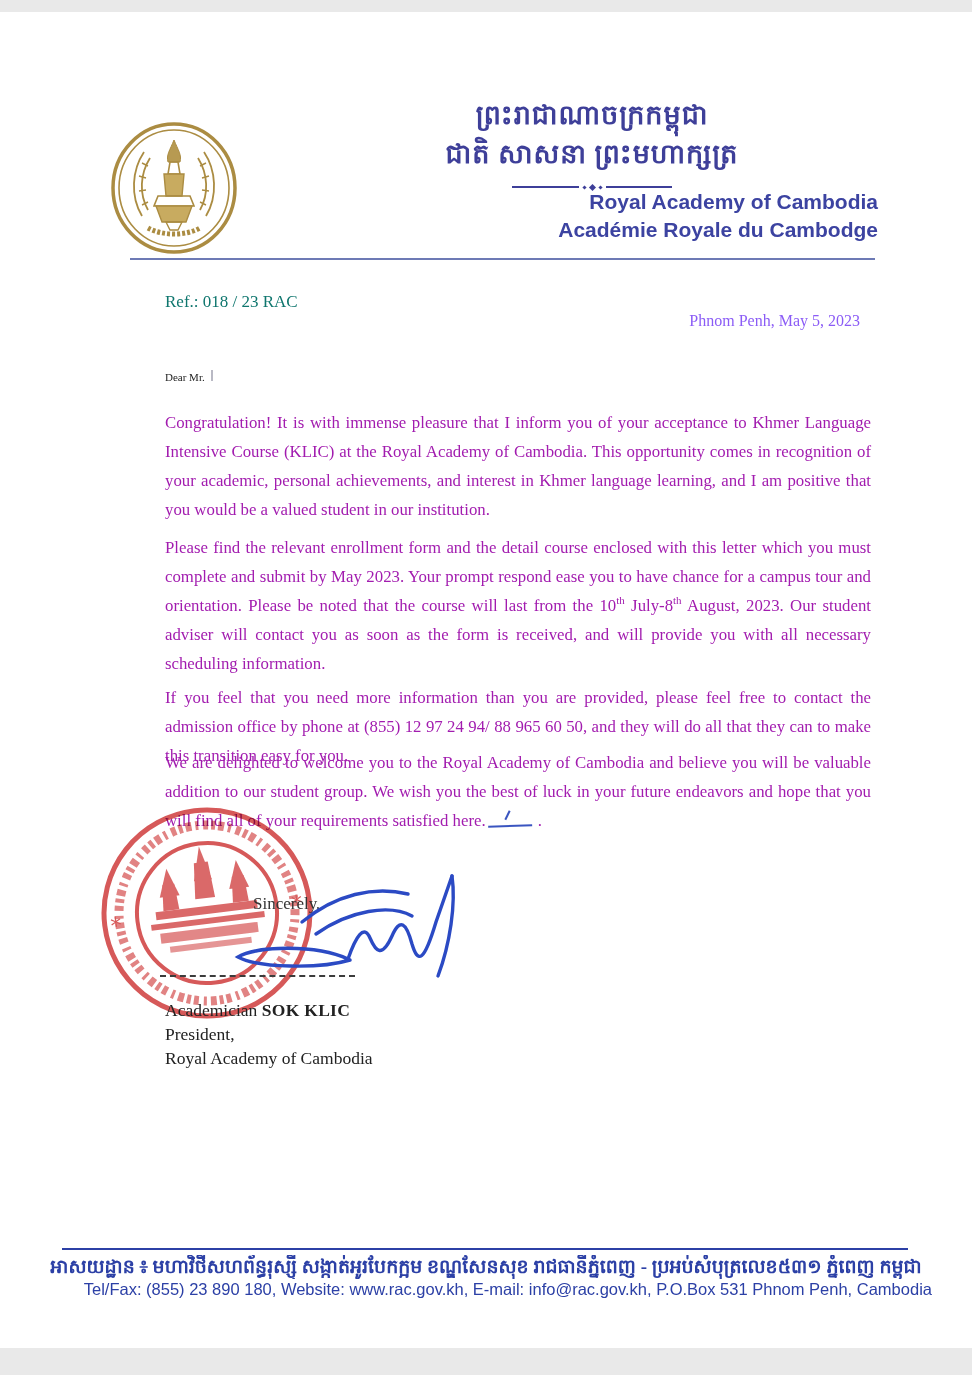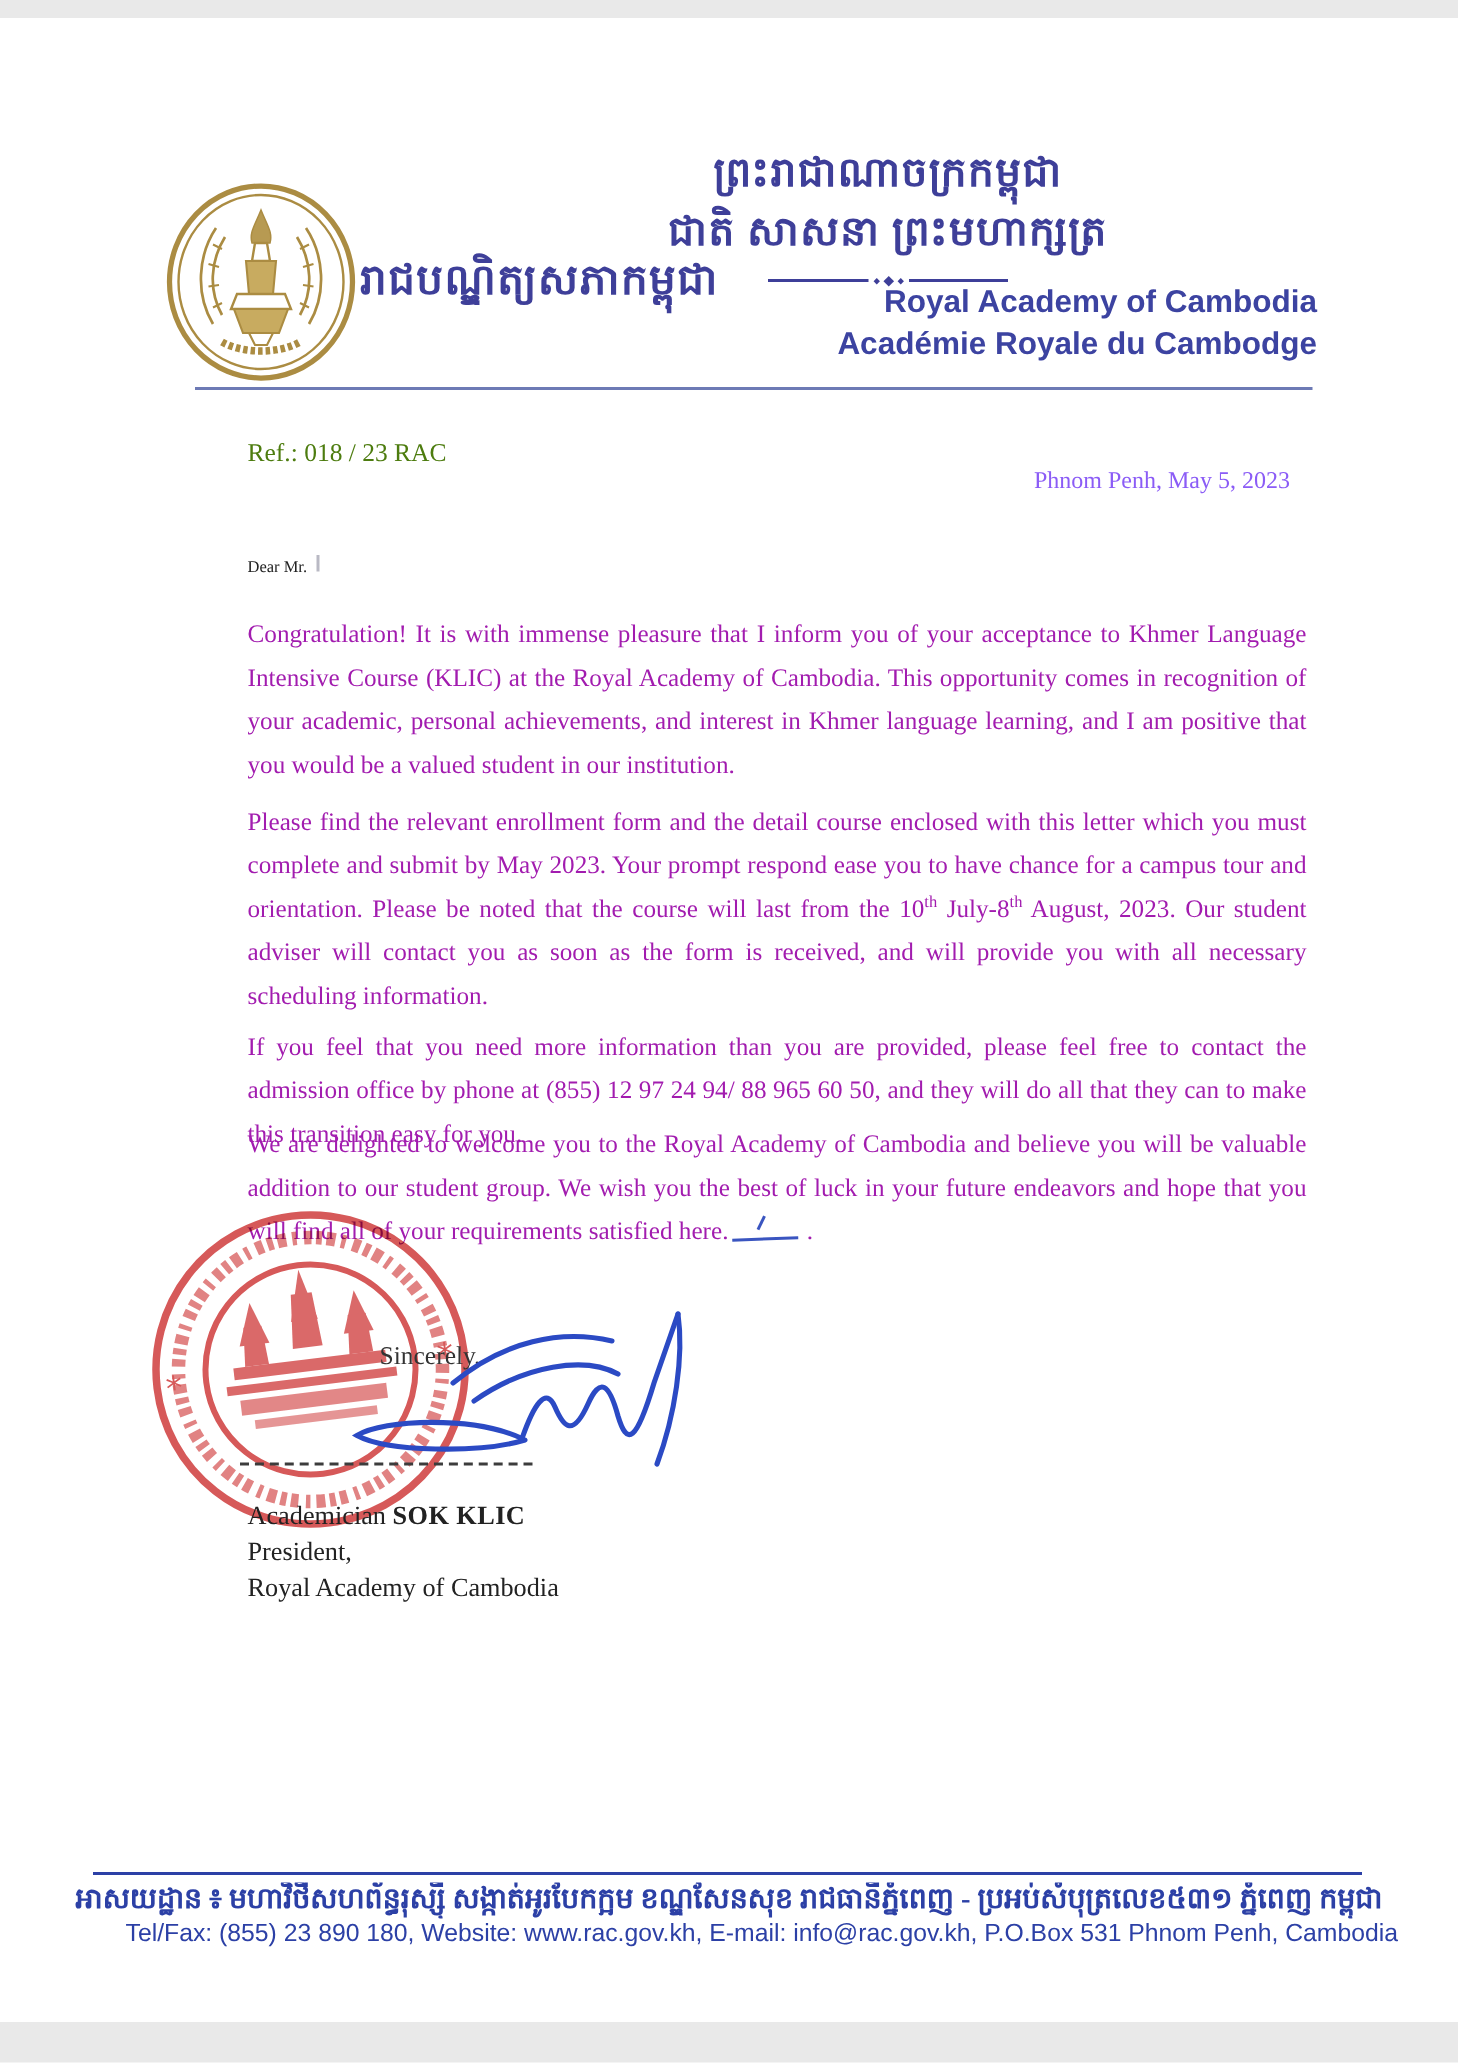--- a/index.html
+++ b/index.html
@@ -32,21 +32,21 @@
     display:flex; align-items:center; justify-content:center; gap:4px;
   }
   .hdr-divider .seg { height:2px; background:#3e3f99; flex:1; }
   .hdr-divider .dot { width:5px; height:5px; background:#3e3f99; transform:rotate(45deg); }
   .hdr-divider .dot.small { width:3px; height:3px; }
   .hdr-rule {
     position:absolute; left:130px; top:246px; width:745px; height:2px;
     background:#6d7ab5;
   }
   
-  .ref-line { position:absolute; left:165px; top:280px; font-size:17px; color:#4d7c0f; }
+  .ref-line { position:absolute; left:165px; top:280px; font-size:17px; color:#0f766e; }
   .date-line { position:absolute; right:112px; top:300px; font-size:16px; color:#8b5cf6; }
   .salutation { position:absolute; left:165px; top:358px; font-size:11px; color:#222; }
   .redact-mark {
     display:inline-block; width:2px; height:11px; background:#b9b9c4;
     margin-left:6px; vertical-align:baseline;
   }
   
   .para {
     position:absolute; left:165px; width:706px;
     font-size:16.8px; line-height:29px; text-align:justify; color:#a21caf;
@@ -125,21 +125,20 @@
 
   <div class="hdr-divider">
     <span class="seg"></span>
       <span class="dot small"></span>
       <span class="dot"></span>
       <span class="dot small"></span>
       <span class="seg"></span>
   </div>
 
   <div class="kh-office">
-    <div>រាជបណ្ឌិត្យសភាកម្ពុជា</div>
   </div>
 
   <div class="en-org">
     <div>Royal Academy of Cambodia</div>
     <div>Académie Royale du Cambodge</div>
   </div>
 
   <div class="hdr-rule"></div>
 
   <div class="ref-line">Ref.:  018 / 23 RAC</div>

